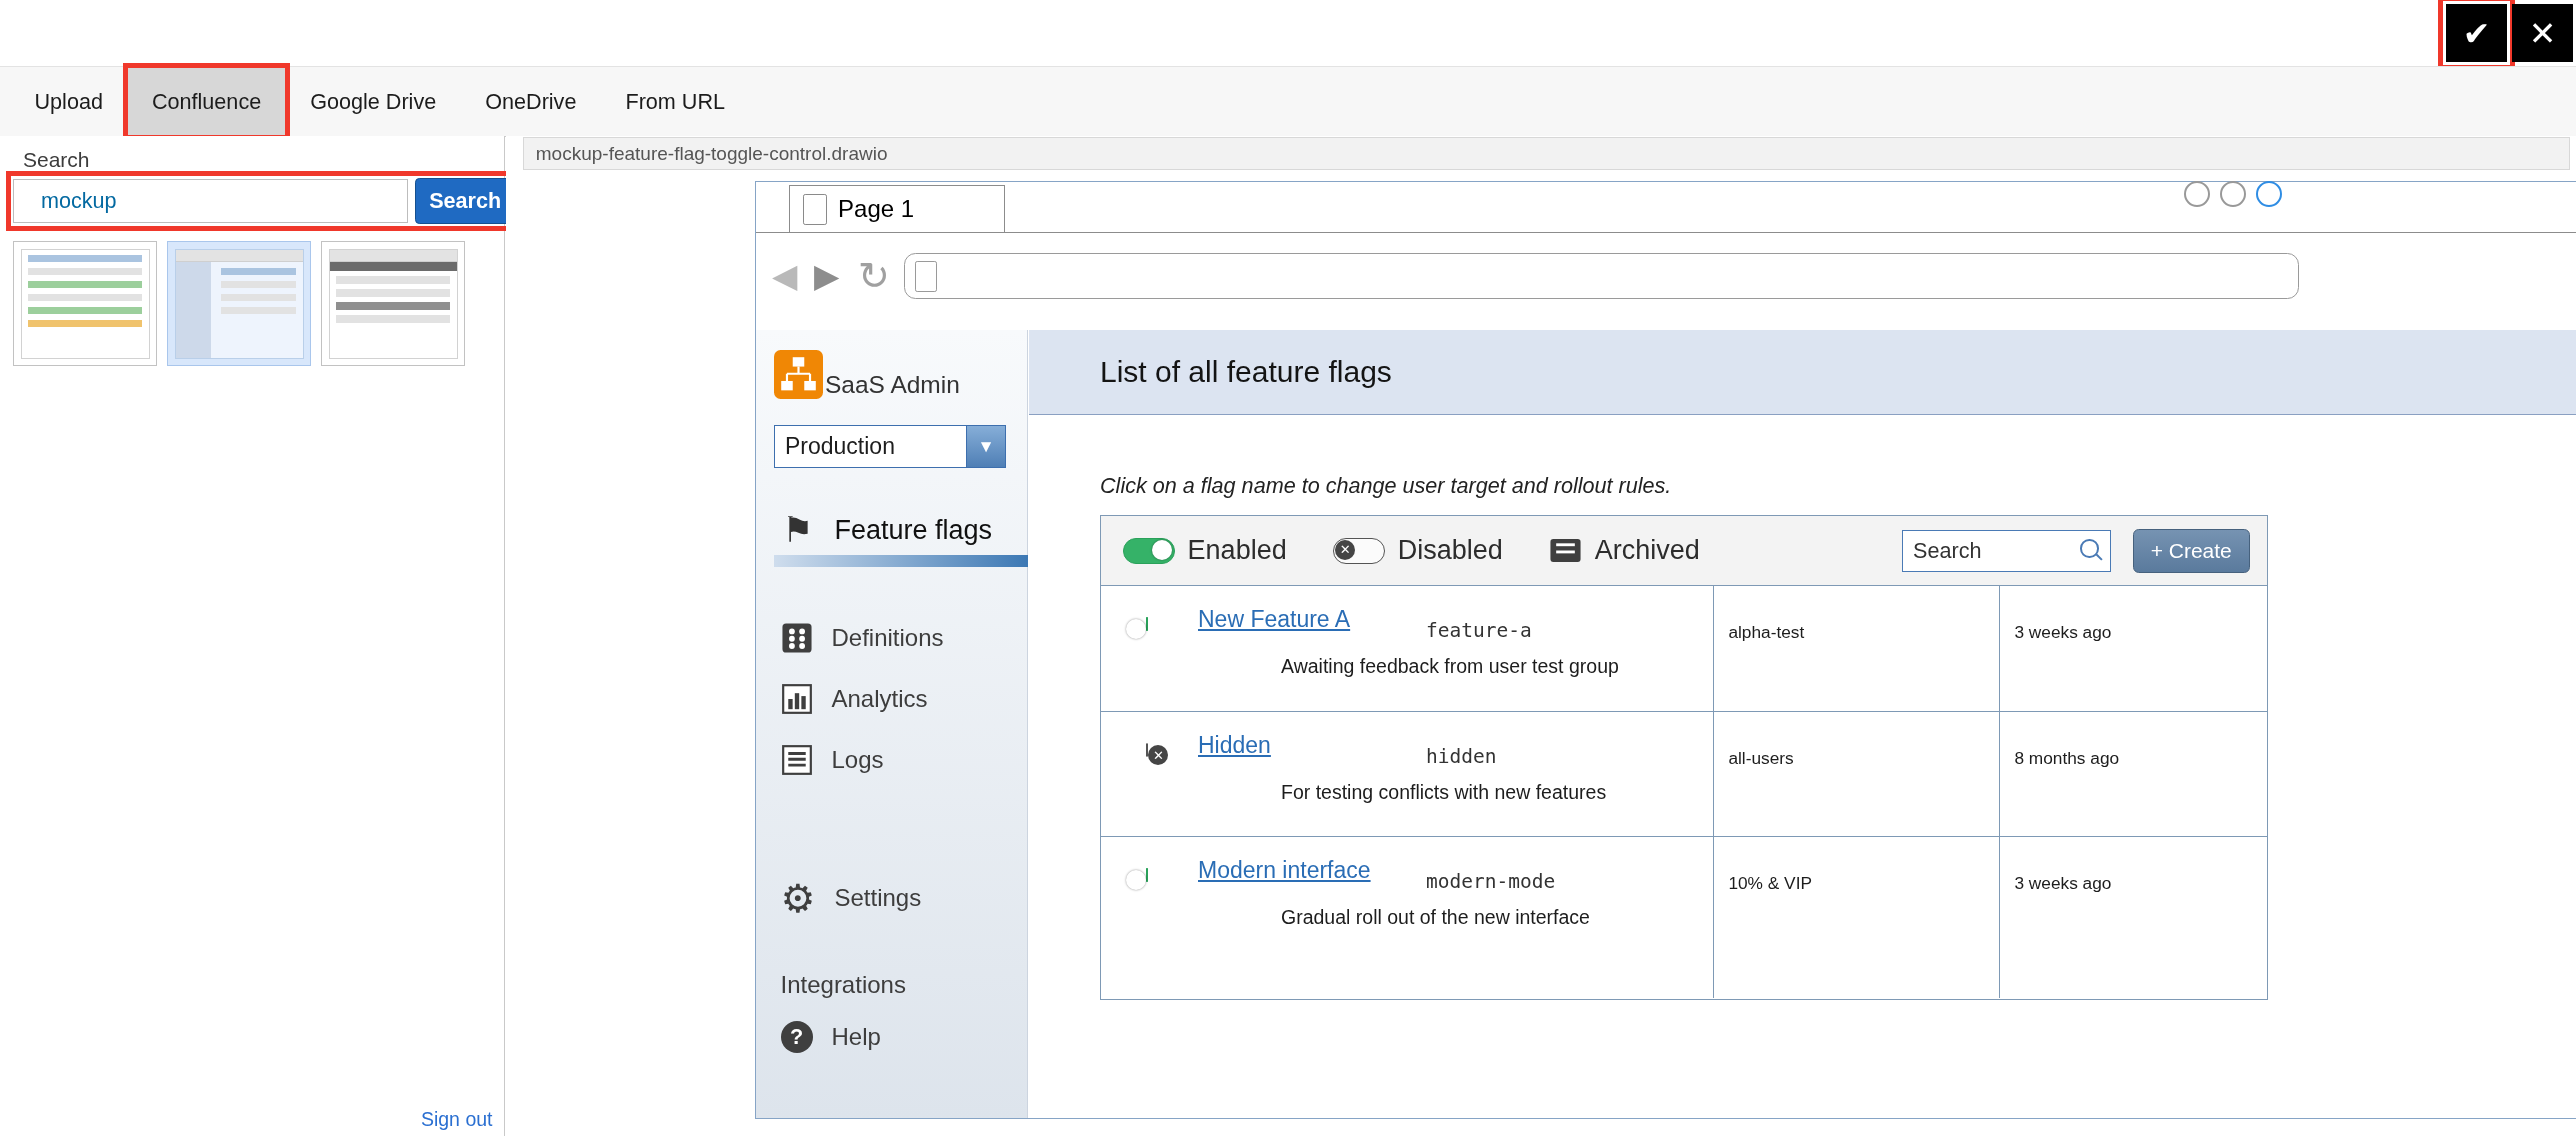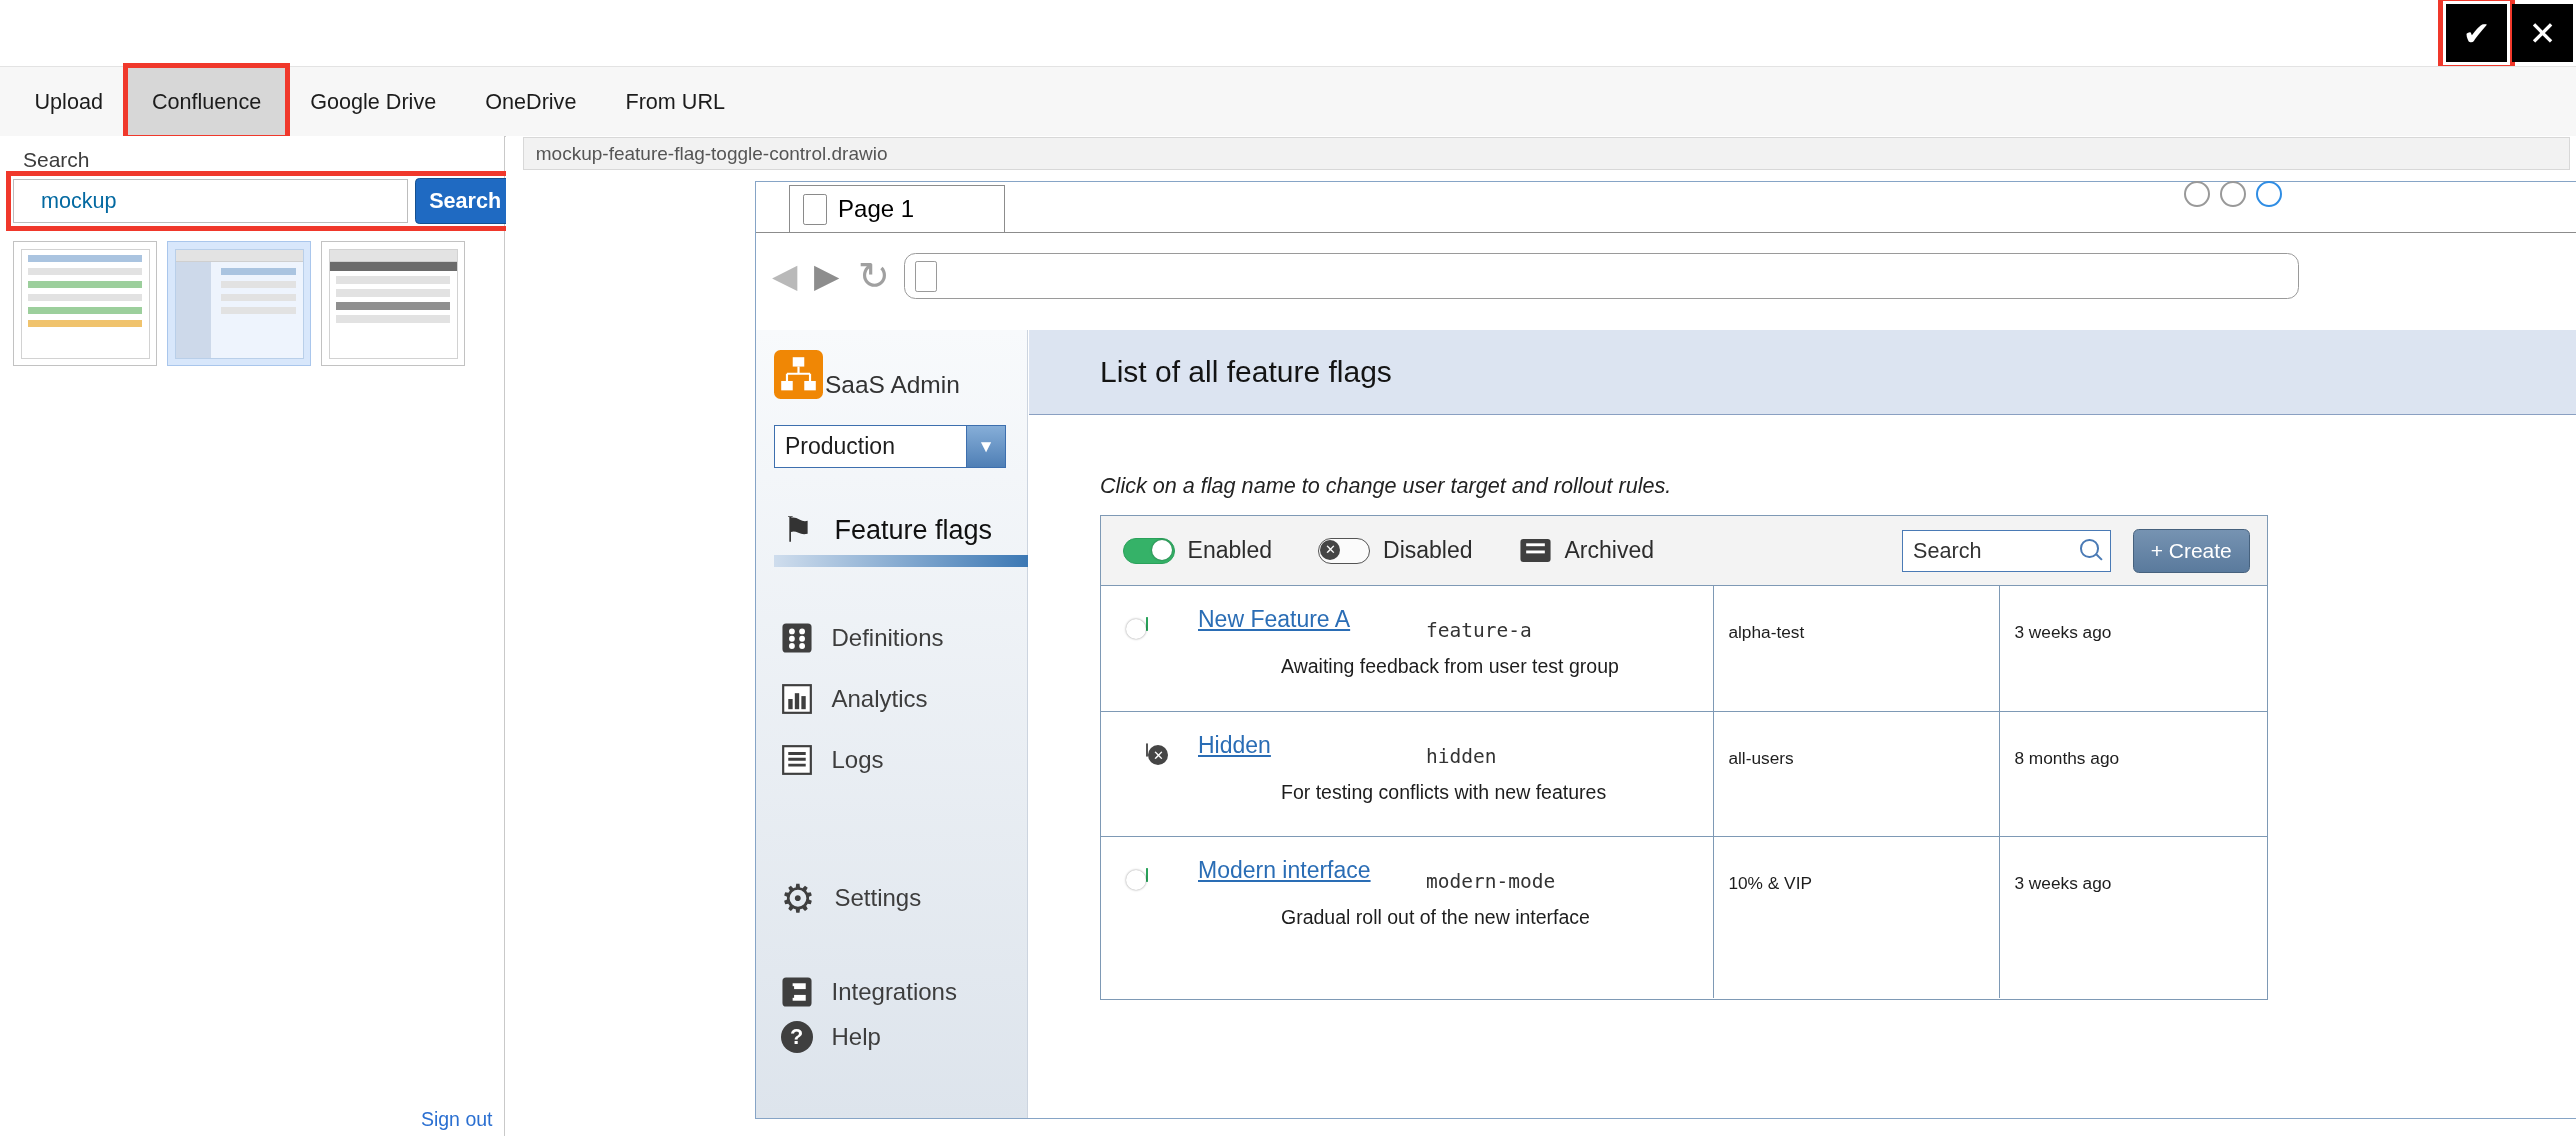--- a/index.html
+++ b/index.html
@@ -73,38 +73,38 @@
   .env-select{position:absolute;left:18px;top:95px;width:232px;height:43px;background:#fff;border:1.4px solid #3d6fae;
               display:flex;align-items:center;box-sizing:border-box;cursor:pointer;}
   .env-label{padding-left:10px;font-size:23px;color:#1d1d1d;}
   .env-arrow{margin-left:auto;width:39px;height:100%;background:linear-gradient(180deg,#86aed8,#4f7fb5);
              border-left:1.4px solid #3d6fae;display:flex;align-items:center;justify-content:center;
              color:#fff;font-size:17.3px;box-sizing:border-box;}
   .menu-item{position:absolute;left:24.5px;display:flex;align-items:center;gap:19px;height:40px;cursor:pointer;}
   .menu-label{font-size:24px;color:#3d3d3d;}
   .menu-item.active .menu-label{font-size:27px;color:#101010;}
   .mi-flag{top:180px;} .mi-defs{top:288px;} .mi-analytics{top:349px;} .mi-logs{top:410px;}
-  .mi-settings{top:548px;} .mi-integrations{top:642px;} .mi-help{top:687px;}
+  .mi-settings{top:548px;} .mi-integrations{top:622px;flex-direction:column;} .mi-help{top:687px;}
   .active-bar{position:absolute;left:18px;top:225px;width:254px;height:11.5px;
               background:linear-gradient(90deg,#cfdded,#3c78b4);}
   .glyph-ico{width:35px;display:flex;justify-content:center;font-size:35px;color:#333;}
   .gear{font-size:39px;color:#3f3f3f;}
   .help-circ{width:32px;height:32px;border-radius:50%;background:#3f3f3f;color:#fff;display:flex;
              align-items:center;justify-content:center;font-size:21.6px;font-weight:bold;}
 
   .mainarea{position:absolute;left:273px;top:148px;right:0;bottom:0;background:#fff;}
   .title-band{position:absolute;left:0;right:0;top:0;height:85px;background:#dce4f1;border-bottom:1.4px solid #8aa0c2;
               display:flex;align-items:center;padding-left:71px;font-size:30px;color:#141414;font-weight:500;box-sizing:border-box;}
   .instruction{position:absolute;left:71px;top:143px;font-size:21.6px;font-style:italic;color:#222;}
 
   .ff-table{position:absolute;left:71px;top:185px;width:1168px;height:485px;border:1.4px solid #7e99b5;box-sizing:border-box;background:#fff;}
   .tbl-toolbar{height:70px;background:#f3f3f3;border-bottom:0.7px solid #7e99b5;display:flex;align-items:center;
                padding:0 17.3px 0 21.6px;box-sizing:border-box;}
   .tb-group{display:flex;align-items:center;gap:13px;margin-right:46px;}
-  .tb-label{font-size:23px;color:#2c2c2c;}
+  .tb-label{font-size:27px;color:#2c2c2c;}
   .tbl-search{margin-left:auto;margin-right:21.6px;width:209px;height:42px;border:1.4px solid #4a7ab5;background:#fff;
               display:flex;align-items:center;padding-left:10px;font-size:21.6px;color:#333;position:relative;box-sizing:border-box;cursor:text;}
   .mag{position:absolute;right:11.5px;top:8.7px;width:14.4px;height:14.4px;border:2.2px solid #4a7ab5;border-radius:50%;}
   .mag::after{content:"";position:absolute;width:8px;height:2.2px;background:#4a7ab5;transform:rotate(45deg);right:-6.5px;bottom:-2.9px;}
   .create-btn{width:115px;height:42px;background:linear-gradient(180deg,#7693b2,#5a7a9d);border:0.7px solid #46617d;
               border-radius:5.8px;color:#fff;font-size:21px;display:flex;align-items:center;justify-content:center;cursor:pointer;}
 
   .tbl-row{position:relative;display:grid;grid-template-columns:612px 286px 1fr;box-sizing:border-box;}
   .tbl-row + .tbl-row{border-top:0.7px solid #7e99b5;}
   .row-h1{height:125px;} .row-h2{height:125px;} .row-h3{height:162px;}

